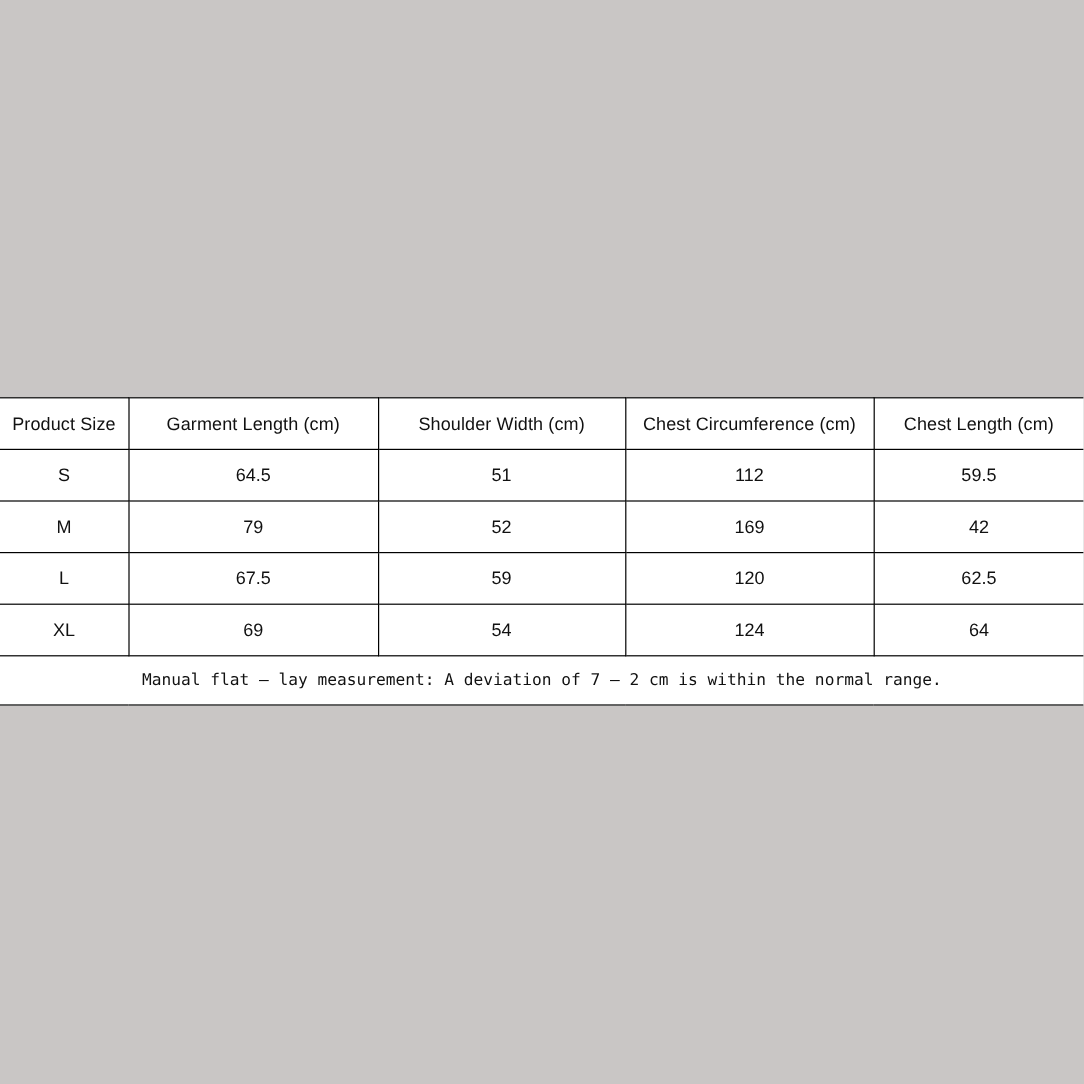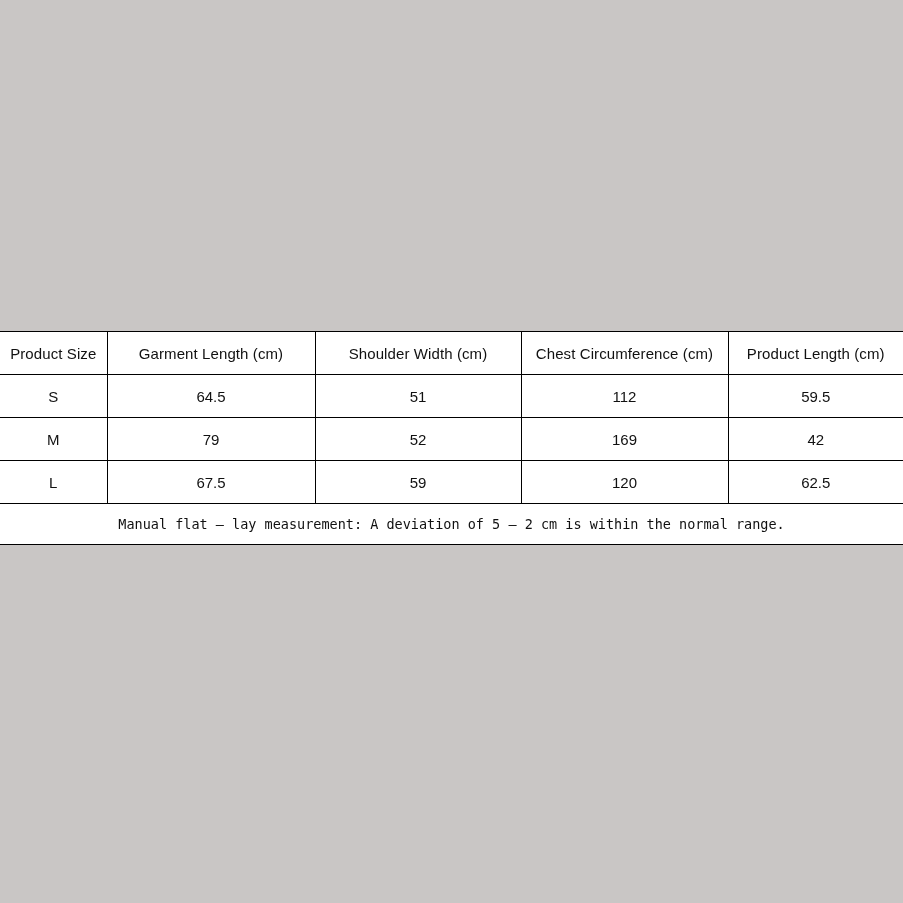--- a/index.html
+++ b/index.html
@@ -81,21 +81,21 @@
         <col class="col-b">
         <col class="col-c">
         <col class="col-d">
       </colgroup>
       <thead>
         <tr>
           <th>Product Size</th>
           <th>Garment Length (cm)</th>
           <th>Shoulder Width (cm)</th>
           <th>Chest Circumference (cm)</th>
-          <th>Product Length (cm)</th>
+          <th>Chest Length (cm)</th>
         </tr>
       </thead>
       <tbody>
         <tr>
           <td>S</td>
           <td>64.5</td>
           <td>51</td>
           <td>112</td>
           <td>59.5</td>
         </tr>
@@ -106,21 +106,28 @@
           <td>169</td>
           <td>42</td>
         </tr>
         <tr>
           <td>L</td>
           <td>67.5</td>
           <td>59</td>
           <td>120</td>
           <td>62.5</td>
         </tr>
+        <tr>
+          <td>XL</td>
+          <td>69</td>
+          <td>54</td>
+          <td>124</td>
+          <td>64</td>
+        </tr>
       </tbody>
       <tfoot>
         <tr>
-          <td colspan="5">Manual flat – lay measurement: A deviation of 5 – 2 cm is within the normal range.</td>
+          <td colspan="5">Manual flat – lay measurement: A deviation of 7 – 2 cm is within the normal range.</td>
         </tr>
       </tfoot>
     </table>
   </div>
 </div>
 
 </body></html>

